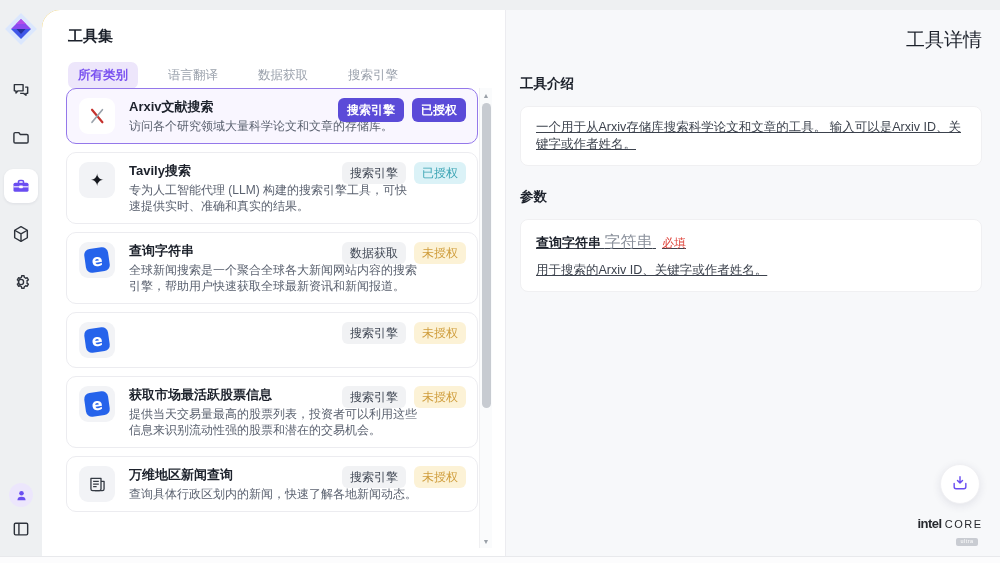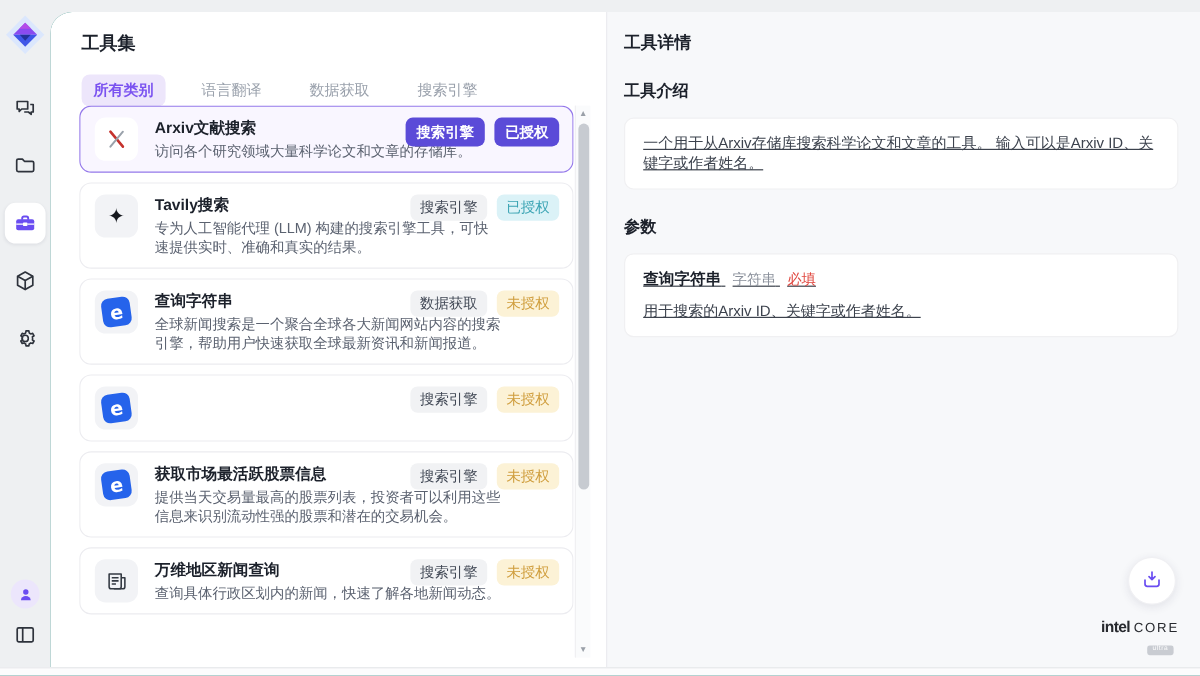--- a/index.html
+++ b/index.html
@@ -15,21 +15,21 @@
   .side-nav { display:flex; flex-direction:column; align-items:center; margin-top:32px; gap:26px; }
   .side-icon { width:22px; height:22px; display:flex; align-items:center; justify-content:center; cursor:pointer; }
   .side-icon svg { width:20px; height:20px; }
   .side-icon.active-wrap { width:34px; height:34px; background:#ffffff; border-radius:9px;
              box-shadow:0 1px 3px rgba(30,30,60,.08); margin:-6px 0; }
   .side-bottom { margin-top:auto; display:flex; flex-direction:column; align-items:center; gap:11px; margin-bottom:16px; }
   .avatar { width:24px; height:24px; border-radius:50%; background:#ece6fc; display:flex; align-items:center; justify-content:center; }
   .avatar svg { width:15px; height:15px; }
 
   
-  .content { position:absolute; left:42px; top:10px; right:0; bottom:7px; background:#0f766e;
+  .content { position:absolute; left:42px; top:10px; right:0; bottom:7px; background:#eab308;
              border-top-left-radius:18px; overflow:hidden; }
 
   
   .list-panel { position:absolute; left:0; top:0; width:463px; height:100%; background:#fff; }
   .page-title { font-size:15px; font-weight:bold; color:#1c212b; margin:17px 0 0 26px; }
   .tabs { display:flex; gap:20px; margin:16px 0 0 26px; align-items:center; }
   .tab { font-size:12.5px; color:#9aa1ac; padding:5px 10px; border-radius:7px; cursor:pointer; white-space:nowrap; }
   .tab.active { background:#ede6fb; color:#7a52f0; font-weight:bold; }
 
   .tool-list { position:absolute; left:24px; top:78px; width:412px; bottom:0; overflow:hidden;
@@ -56,27 +56,27 @@
 
   
   .scrollbar { position:absolute; right:13px; top:78px; bottom:8px; width:13px; background:#fafbfc;
                border-left:1px solid #f0f0f2; display:flex; flex-direction:column; align-items:center; }
   .scroll-arrow { font-size:7px; color:#9aa0a8; height:14px; display:flex; align-items:center; cursor:pointer; }
   .scroll-thumb { width:9px; height:305px; background:#c7cbd1; border-radius:5px; margin-top:1px; cursor:pointer; }
 
   
   .detail-panel { position:absolute; left:463px; top:0; right:0; height:100%;
                   background:#f7f8fa; border-left:1px solid #ececf0; padding:17px 18px 0 14px; }
-  .detail-title { font-size:14px; font-weight:bold; color:#1c212b; }
+  .detail-title { font-size:19px; font-weight:normal; color:#1c212b;text-align:right; }
   .section-heading { font-size:13.5px; font-weight:bold; color:#1c212b; margin-top:22px; }
   .detail-box { background:#ffffff; border:1px solid #f0f0f2; border-radius:8px; margin-top:13px;
                 padding:12px 15px; font-size:12.5px; color:#3c424d;text-decoration:underline; }
   .param-line { font-size:12.5px; }
   .param-name { font-weight:bold; color:#1c212b; font-size:13px; }
-  .param-type { color:#8a909b; font-size:12px; margin-left:6px; }
+  .param-type { color:#8a909b; font-size:16px; }
   .param-required { color:#e0473f; font-size:12px; margin-left:6px; }
   .param-desc { margin-top:9px; font-size:12.5px; color:#3c424d; }
 
   
   .download-fab { position:absolute; right:20px; bottom:52px; width:40px; height:40px; border-radius:50%;
                   background:#ffffff; border:1px solid #f0f0f3; box-shadow:0 2px 8px rgba(40,40,80,.10);
                   display:flex; align-items:center; justify-content:center; cursor:pointer; }
   .brand { position:absolute; right:14px; bottom:10px; width:72px; text-align:center; line-height:1; }
   .brand-row { display:flex; align-items:baseline; justify-content:center; gap:3px; color:#27292e; }
   .brand-intel { font-size:13px; font-weight:bold; letter-spacing:-0.5px; }

